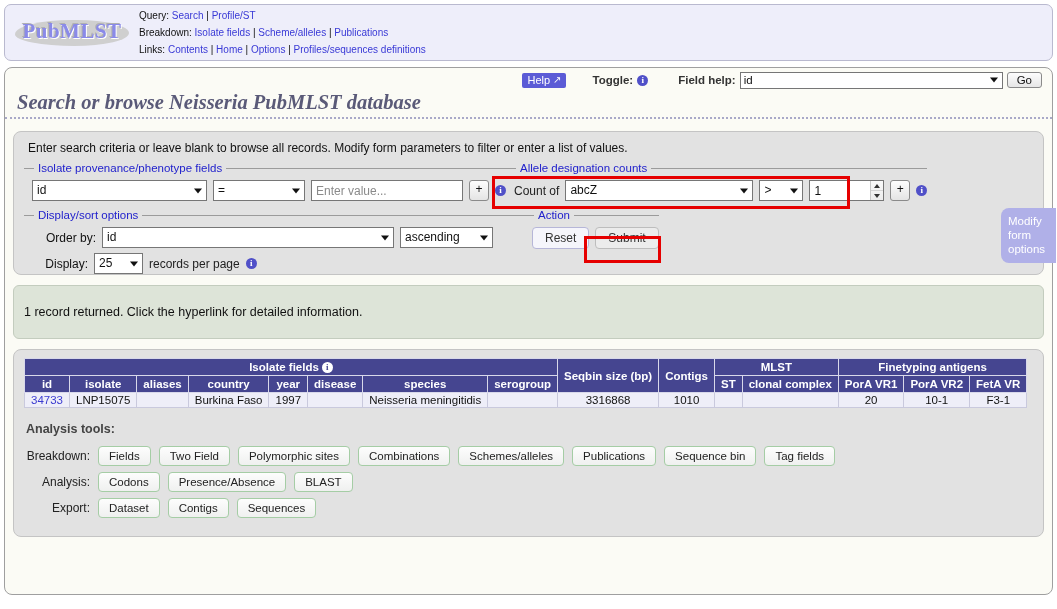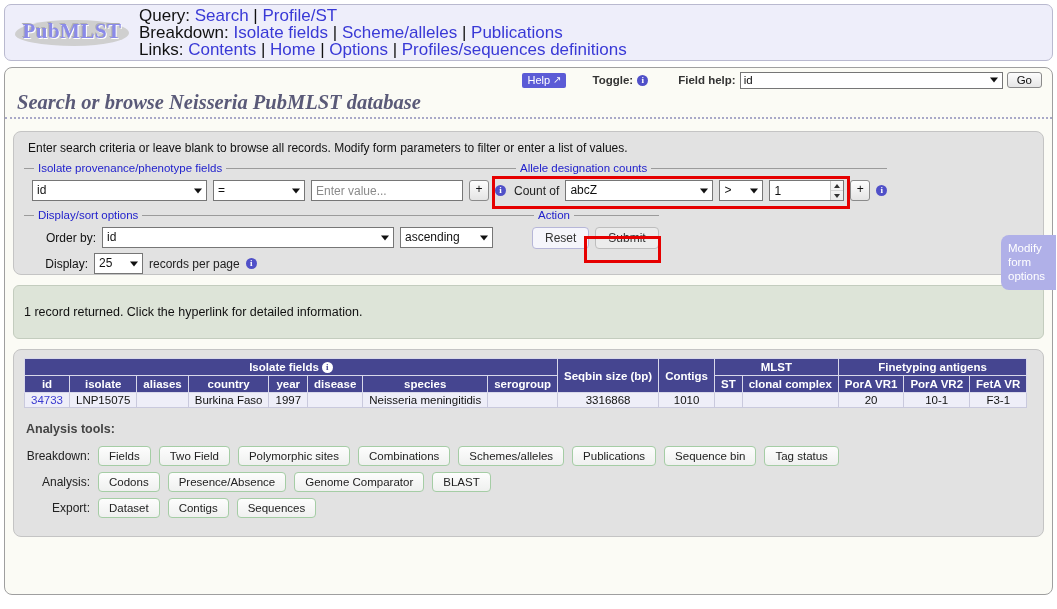--- a/index.html
+++ b/index.html
@@ -42,21 +42,21 @@
     position: absolute;
     left: 0; top: 4px; width: 118px;
     text-align: center;
     font-family: "Liberation Serif", serif;
     font-weight: bold;
     font-size: 21px;
     letter-spacing: 0.5px;
     color: #8a8ae8;
     text-shadow: 1px 1px 0 #ffffff, -1px -1px 0 #b0b0b0;
   }
-  .hdr-lines { line-height: 17px; font-size: 17px; color: #111; }
+  .hdr-lines { line-height: 17px; font-size: 10px; color: #111; }
   .hdr-lines a { color: #3939d6; text-decoration: none; }
   .sep { color: #111; }
 
   
   .panel {
     margin: 6px 4px 0 4px;
     background: #fbfbf5;
     border: 1px solid #9f9f9f;
     border-radius: 8px;
     height: 528px;
@@ -178,21 +178,21 @@
     padding: 0 16px 0 4px;
     position: relative;
     line-height: 19px;
     display: inline-block;
     white-space: nowrap;
     overflow: hidden;
   }
   .w-field   { width: 175px; }
   .w-op      { width: 92px; }
   .w-val     { width: 152px; }
-  .w-count   { width: 148px; }
+  .w-count   { width: 188px; }
   .w-cmp     { width: 44px; }
   .w-num     { width: 75px; }
   .w-order   { width: 292px; }
   .w-dir     { width: 93px; }
   .w-disp    { width: 49px; }
 
   .txtinput {
     height: 21px;
     border: 1px solid #767676;
     background: #fff;
@@ -268,21 +268,20 @@
     position: absolute;
     right: -4px; top: 140px;
     width: 55px;
     background: #b0b0e8;
     color: #fff;
     font-size: 11.5px;
     line-height: 14px;
     padding: 6px 17px 7px 7px;
     border-radius: 8px 0 0 8px;
     cursor: pointer;
-    margin-top: 27px;
   }
 
   
   .resultmsg {
     margin: 10px 8px 0 8px;
     background: #dde4d8;
     border: 1px solid #c3ccbe;
     border-radius: 6px;
     padding: 19px 10px;
     font-size: 12.5px;
@@ -522,30 +521,29 @@
     <div class="tool-row">
       <div class="tool-lbl">Breakdown:</div>
       <div class="tool-btns">
         <span class="tool-btn">Fields</span>
         <span class="tool-btn">Two Field</span>
         <span class="tool-btn">Polymorphic sites</span>
         <span class="tool-btn">Combinations</span>
         <span class="tool-btn">Schemes/alleles</span>
         <span class="tool-btn">Publications</span>
         <span class="tool-btn">Sequence bin</span>
-        <span class="tool-btn">Tag status</span>
+        <span class="tool-btn">Tag fields</span>
       </div>
     </div>
 
     <div class="tool-row">
       <div class="tool-lbl">Analysis:</div>
       <div class="tool-btns">
         <span class="tool-btn">Codons</span>
         <span class="tool-btn">Presence/Absence</span>
-        <span class="tool-btn">Genome Comparator</span>
         <span class="tool-btn">BLAST</span>
       </div>
     </div>
 
     <div class="tool-row">
       <div class="tool-lbl">Export:</div>
       <div class="tool-btns">
         <span class="tool-btn">Dataset</span>
         <span class="tool-btn">Contigs</span>
         <span class="tool-btn">Sequences</span>

